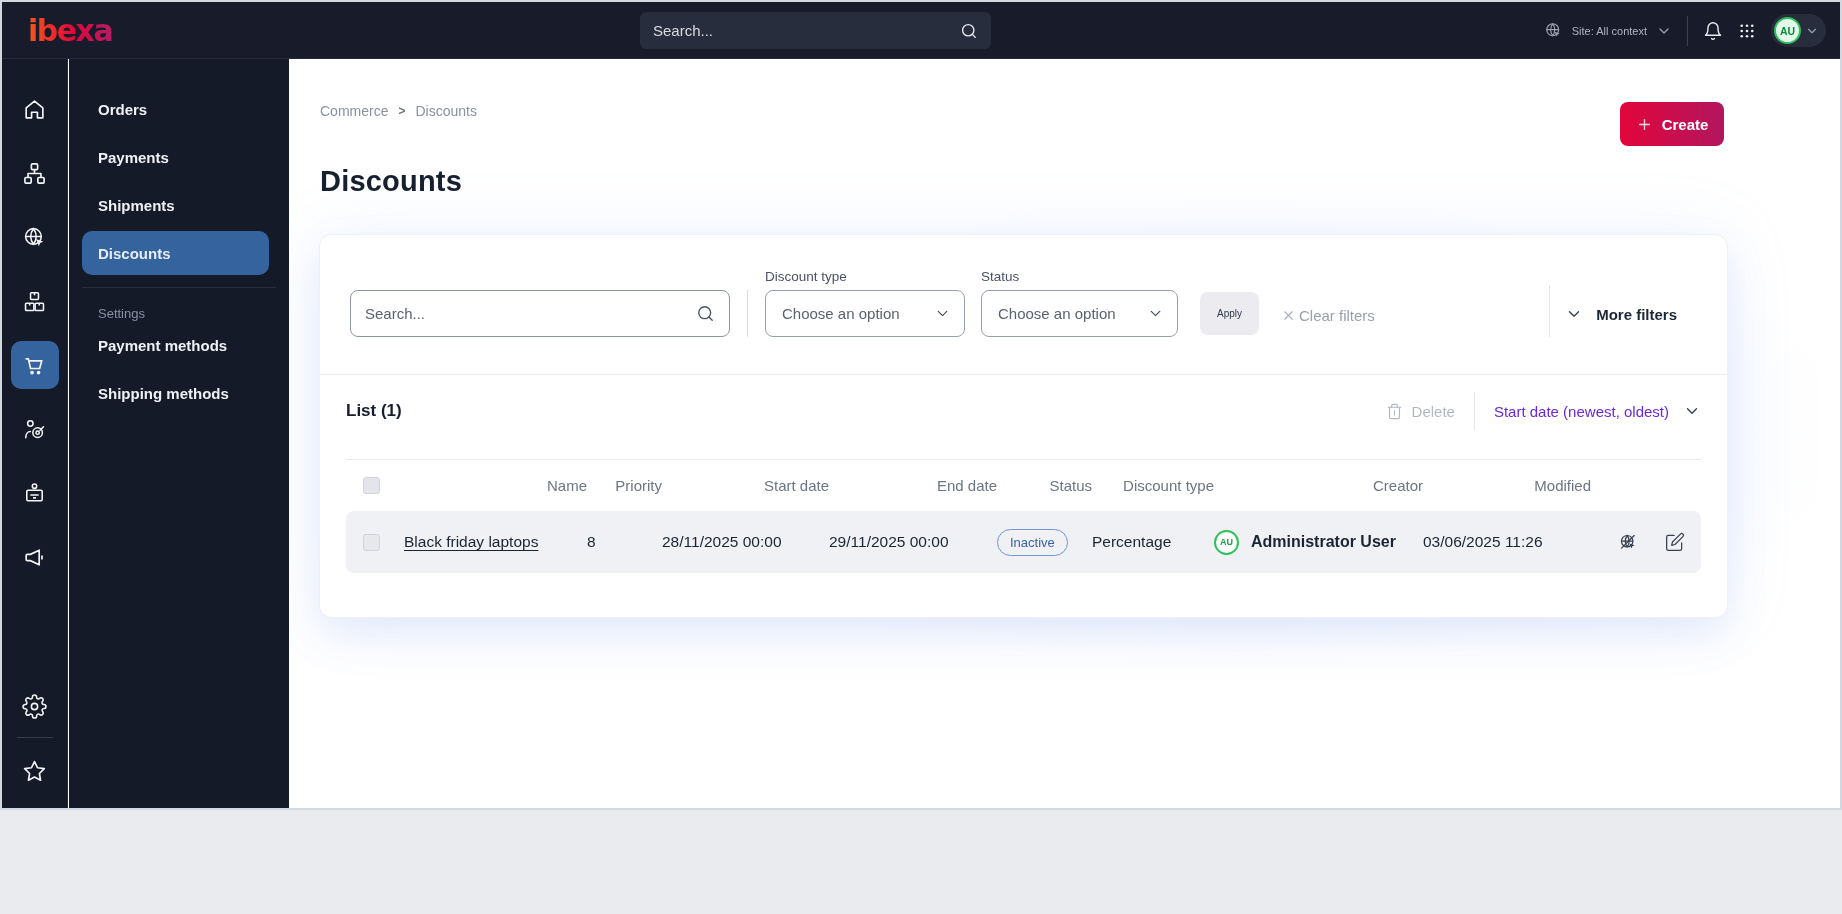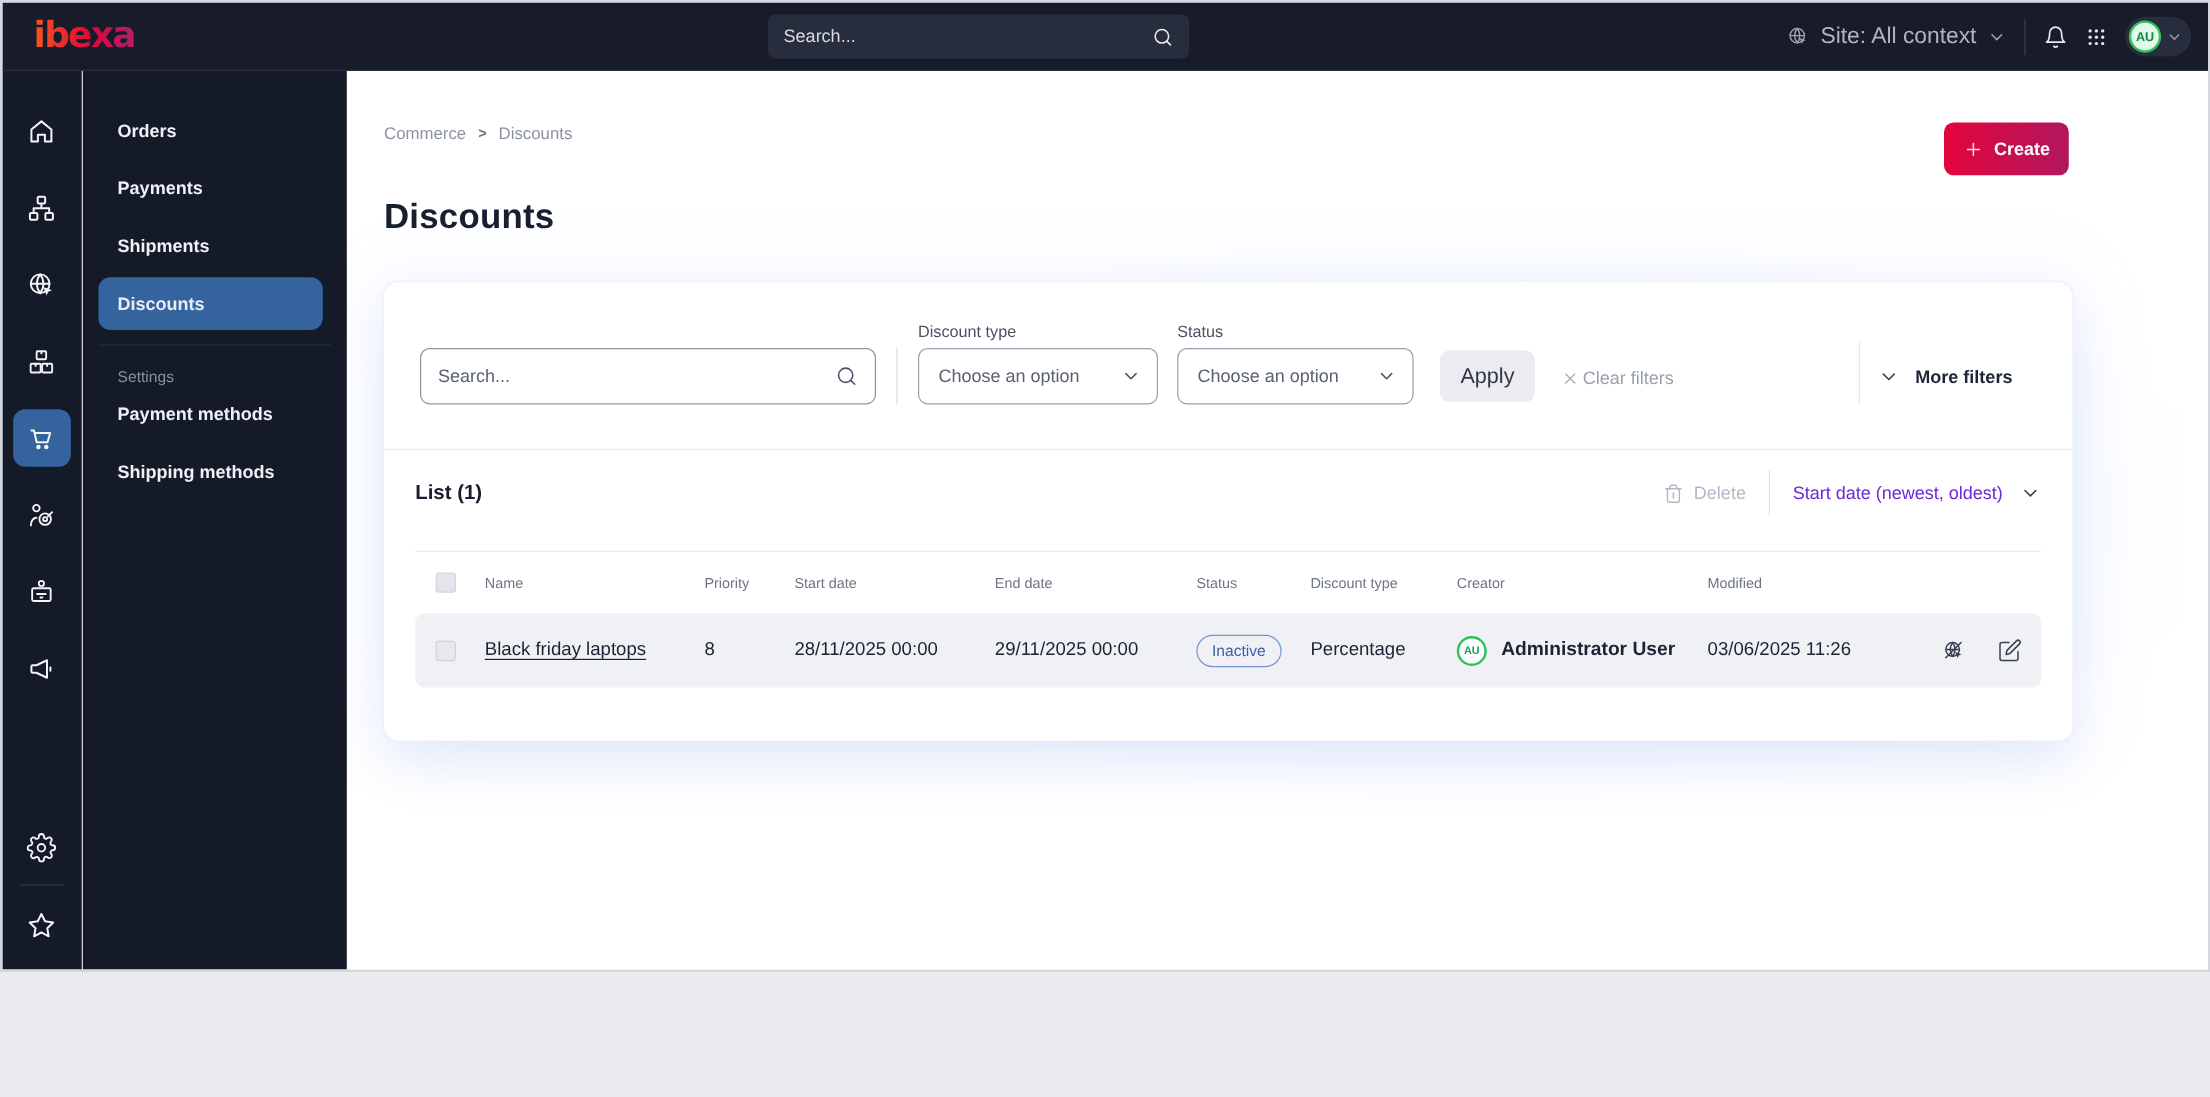--- a/index.html
+++ b/index.html
@@ -9,21 +9,21 @@
   .screen { position:relative; width:1842px; height:810px; background:#fff; overflow:hidden; border:2px solid #d3d8e0; }
 
   
   .topbar { position:absolute; top:0; left:0; right:0; height:57px; background:var(--topbar-bg,#171b2a); border-bottom:1px solid #252b3a; z-index:6; }
   .logo { position:absolute; left:26px; top:50%; transform:translateY(-50%); font-family:"DejaVu Sans",sans-serif; font-size:30px; font-weight:700; letter-spacing:-1.5px;
           background:linear-gradient(90deg,#f4501f 5%,#e0063c 55%,#b81b62 95%); -webkit-background-clip:text; background-clip:text; color:transparent; }
   .top-search { position:absolute; left:638px; top:10px; width:351px; height:37px; background:#272d3c; border-radius:6px; display:flex; align-items:center; padding:0 13px; }
   .top-search input { flex:1; background:transparent; border:none; outline:none; color:#e8eaf0; font-size:15px; }
   .top-search input::placeholder { color:#d8dbe2; opacity:1; }
   .topbar-right { position:absolute; right:14px; top:0; height:57px; display:flex; align-items:center; gap:15px; }
-  .site-select { display:flex; align-items:center; gap:9px; color:#aeb5c2; font-size:19px; cursor:default; }
+  .site-select { display:flex; align-items:center; gap:9px; color:#aeb5c2; font-size:11px; cursor:default; }
   .vdiv-top { width:1px; height:30px; background:#3c4253; }
   .tb-icon { color:#e8eaef; display:flex; align-items:center; }
   .avatar-pill { display:flex; align-items:center; gap:4px; background:#272d3c; border-radius:18px; padding:3px 7px 3px 3px; }
   .avatar { width:27px; height:27px; border-radius:50%; background:#e2f8e9; border:2px solid var(--avatar-green,#2fbf5b); color:#0f8a3d; font-size:10.5px; font-weight:700; display:flex; align-items:center; justify-content:center; }
 
   
   .rail { position:absolute; left:0; top:57px; bottom:0; width:66px; background:var(--sidebar-bg,#151a28); border-right:1px solid #232938; display:flex; flex-direction:column; align-items:center; padding-top:26px; z-index:5; }
   .rail-item { width:48px; height:48px; border-radius:10px; display:flex; align-items:center; justify-content:center; color:#f2f4f7; margin-bottom:16px; flex:0 0 auto; }
   .rail-item.active { background:var(--selected-blue,#35639e); }
   .rail-bottom { margin-top:auto; display:flex; flex-direction:column; align-items:center; padding-bottom:13px; }
@@ -55,37 +55,37 @@
   .filters { height:140px; border-bottom:1px solid #e9ebf1; display:flex; align-items:flex-end; padding:0 22px 37px 30px; }
   .search-box { width:380px; height:47px; border:1px solid #8d95a3; border-radius:8px; display:flex; align-items:center; padding:0 14px; color:#4a5364; background:#fff; }
   .search-box input { flex:1; border:none; outline:none; font-size:15px; color:#39414f; background:transparent; }
   .search-box input::placeholder { color:#5a6272; opacity:1; }
   .fdiv { width:1px; height:47px; background:#d9dce3; margin:0 17px; flex:0 0 auto; }
   .field { display:flex; flex-direction:column; }
   .field + .field { margin-left:16px; }
   .field-label { font-size:13.5px; color:#4a5263; margin-bottom:6px; }
   .select { width:200px; height:47px; border:1px solid #99a0ad; border-radius:8px; background:#fff; display:flex; align-items:center; justify-content:space-between; padding:0 13px 0 16px; color:#5a6272; font-size:15px; cursor:pointer; }
   .select .chev { color:#4a5364; }
-  .apply-btn { height:43px; padding:0 17px; background:#ececf0; border:none; border-radius:8px; font-size:18px; color:#2f3748; margin:0 0 2px 22px; font-family:inherit; cursor:pointer; }
+  .apply-btn { height:43px; padding:0 17px; background:#ececf0; border:none; border-radius:8px; font-size:10px; color:#2f3748; margin:0 0 2px 22px; font-family:inherit; cursor:pointer; }
   .clear { display:flex; align-items:center; gap:3px; color:#99a0ac; font-size:15px; margin-left:22px; margin-bottom:13px; cursor:default; }
   .more-div { width:1px; height:52px; background:#e2e5eb; margin-left:auto; }
   .more { display:flex; align-items:flex-end; gap:13px; font-size:15px; font-weight:700; color:#1d2636; margin:0 28px 14px 15px; cursor:pointer; }
   .more .chev { color:#39414f; }
 
   .list-head { height:72px; display:flex; align-items:center; padding:0 26px; }
   .list-title { font-size:17px; font-weight:700; color:#161e2d; }
   .list-actions { margin-left:auto; display:flex; align-items:center; gap:19px; }
   .delete { display:flex; align-items:center; gap:9px; color:#b2b8c3; font-size:15px; cursor:default; }
   .lh-div { width:1px; height:38px; background:#e2e5eb; }
   .sort { display:flex; align-items:center; gap:14px; color:#6d28d9; font-size:15px; cursor:pointer; }
   .sort .chev { color:#39414f; }
 
   .table { margin:12px 26px 0; padding-bottom:44px; }
   .t-head, .t-row { display:grid; grid-template-columns:58px 183px 75px 167px 168px 95px 122px 209px 1fr 110px; align-items:center; }
-  .t-head { border-top:1px solid #e9ebf1; height:52px; color:#6d7585; font-size:12px; }
+  .t-head { border-top:1px solid #e9ebf1; height:52px; color:#6d7585; font-size:15px;text-align:right; }
   .t-row { height:62px; background:var(--row-bg,#f0f1f5); border-radius:8px; font-size:15.5px; color:#1b2433; }
   .cb { width:17px; height:17px; background:#e3e5ea; border:1px solid #d2d5dc; border-radius:3px; margin-left:17px; cursor:pointer; }
   .t-row .cb { background:#e6e8ec; border-color:#cfd3da; }
   .name-link { color:#1b2433; text-decoration:underline; text-underline-offset:3px; cursor:pointer; }
   .badge { display:inline-flex; align-items:center; height:27px; padding:0 12px; border:1px solid var(--badge-border,#7494d6); border-radius:14px; color:var(--badge-blue,#3a60ae); font-size:13px; width:fit-content; background:transparent; }
   .creator { display:flex; align-items:center; gap:12px; font-weight:600; font-size:16px; }
   .avatar-sm { width:25px; height:25px; border-radius:50%; border:2px solid var(--avatar-green,#2fbf5b); color:#15a046; font-size:9px; font-weight:700; display:flex; align-items:center; justify-content:center; background:#fff; flex:0 0 auto; }
   .row-actions { display:flex; gap:26px; justify-content:flex-end; padding-right:16px; color:#39414f; }
   .row-actions .act { cursor:pointer; display:flex; }
 </style>

